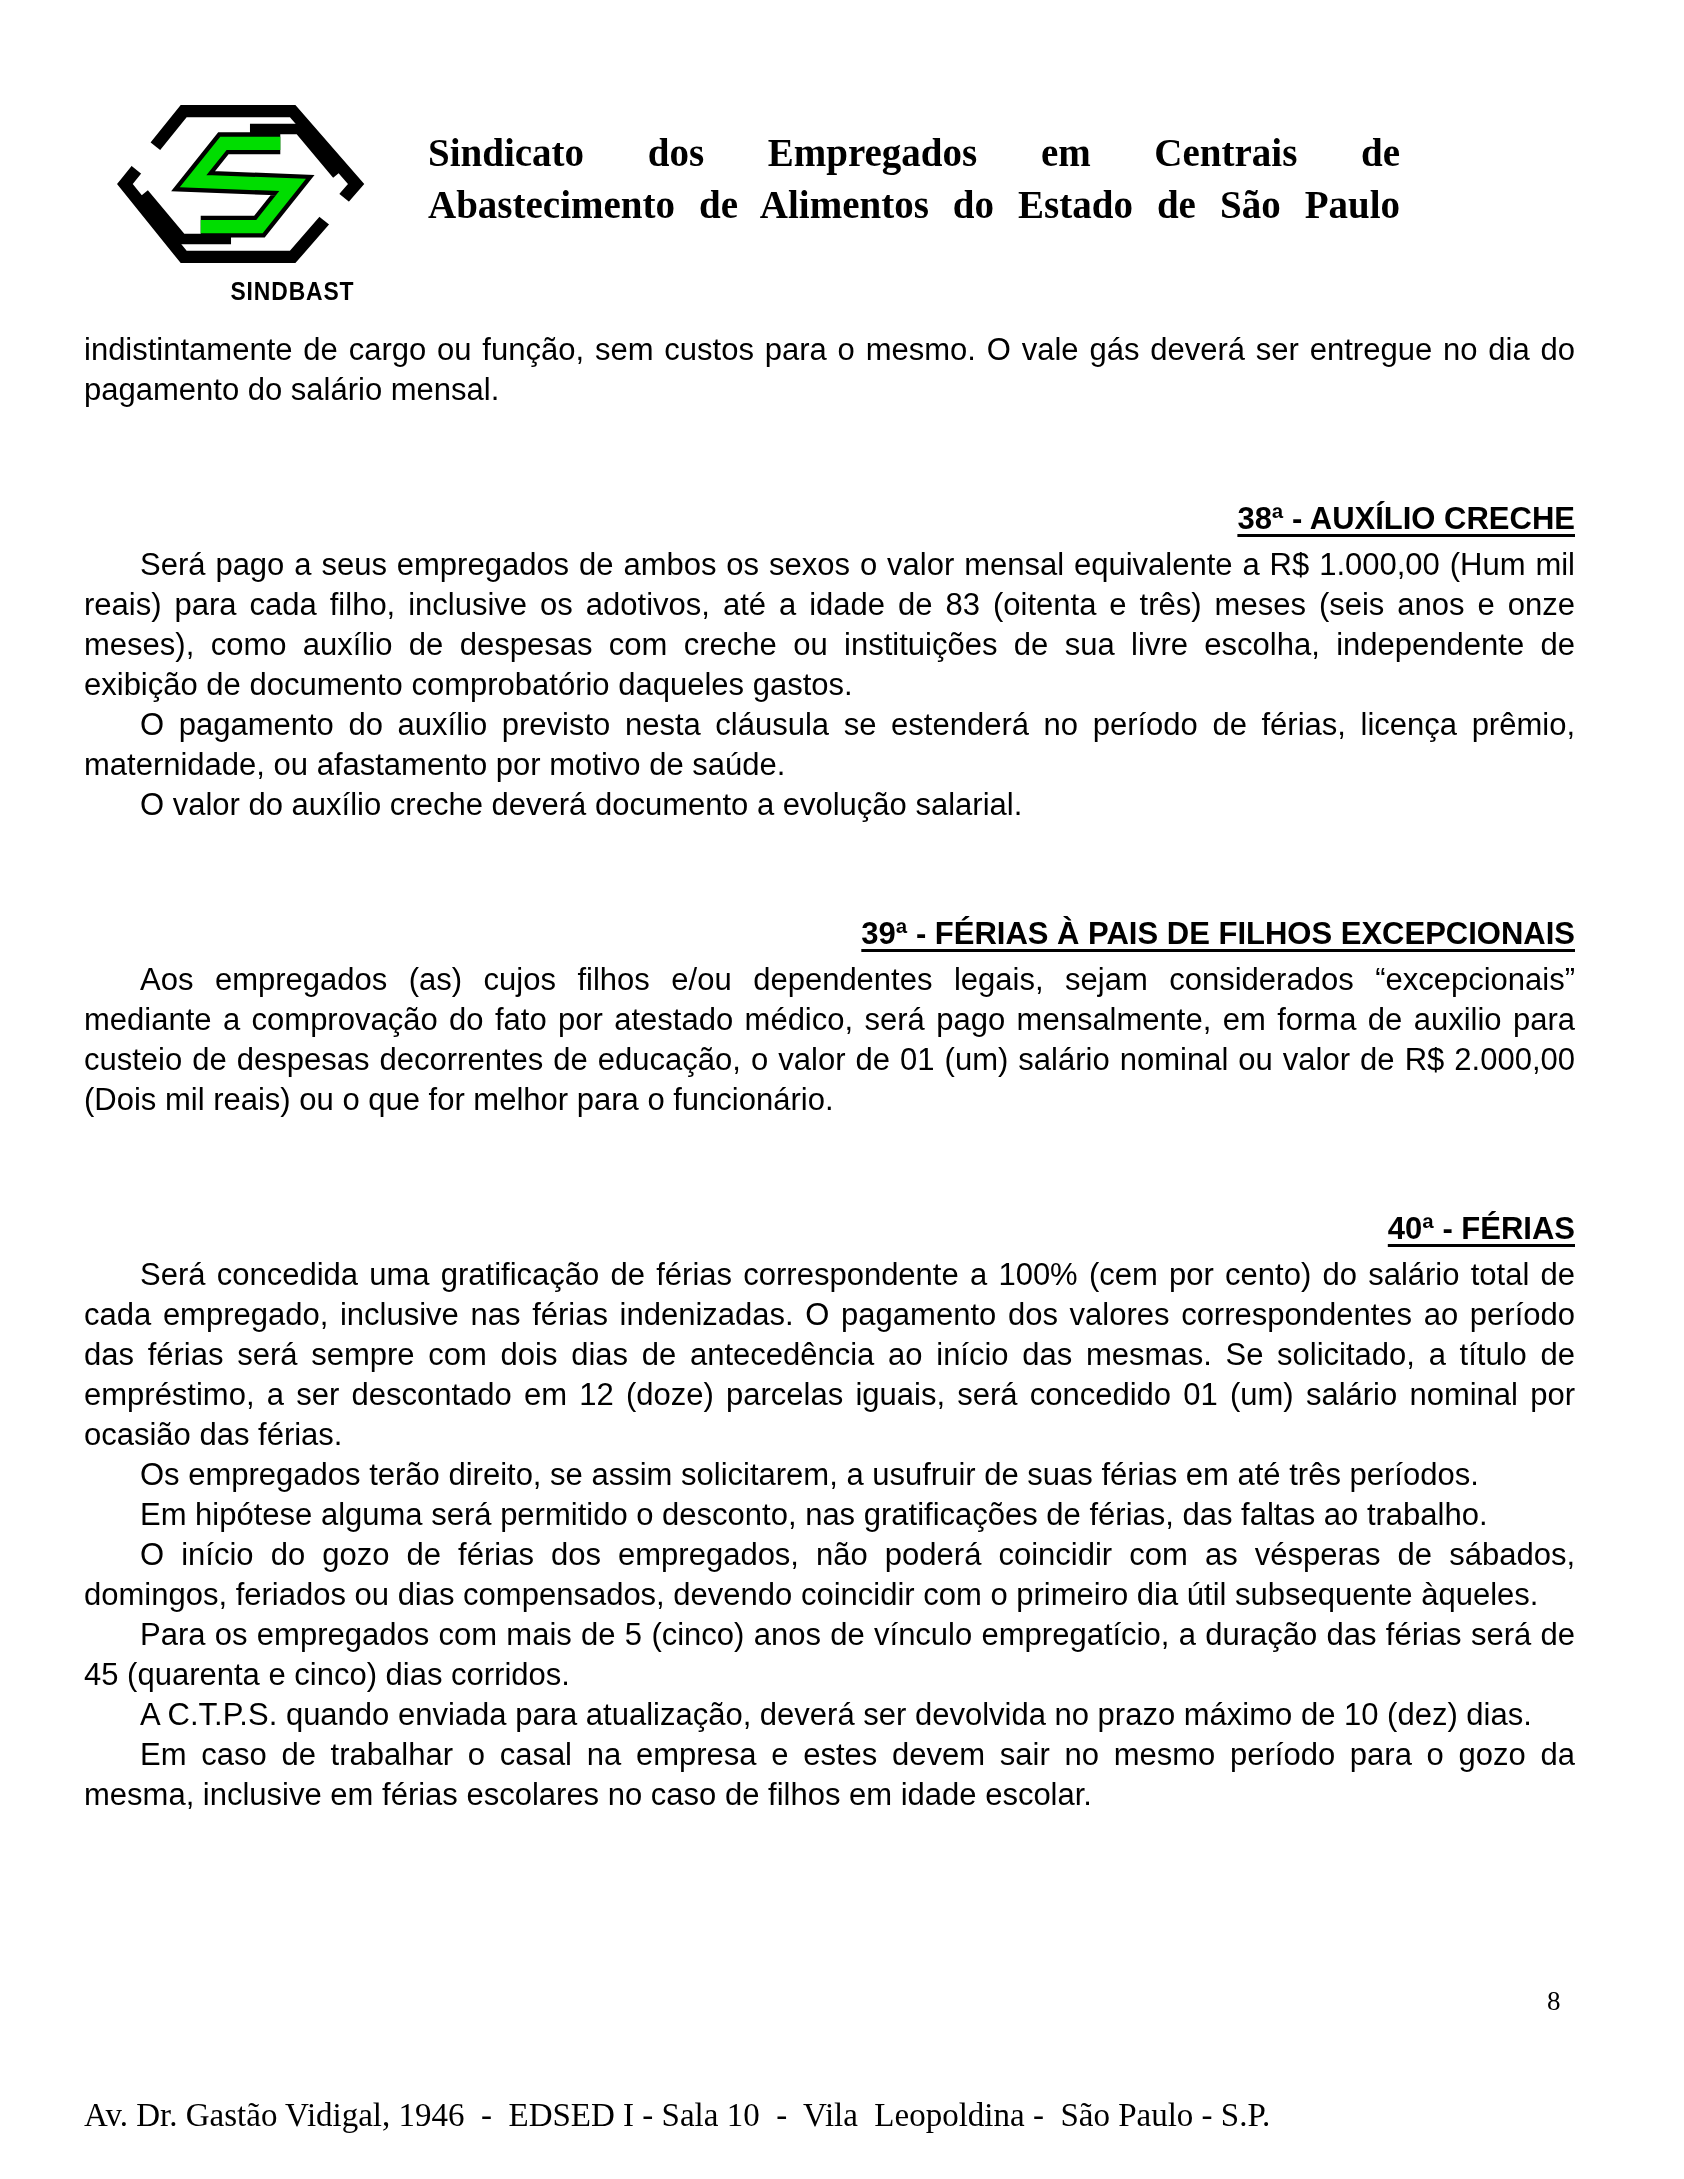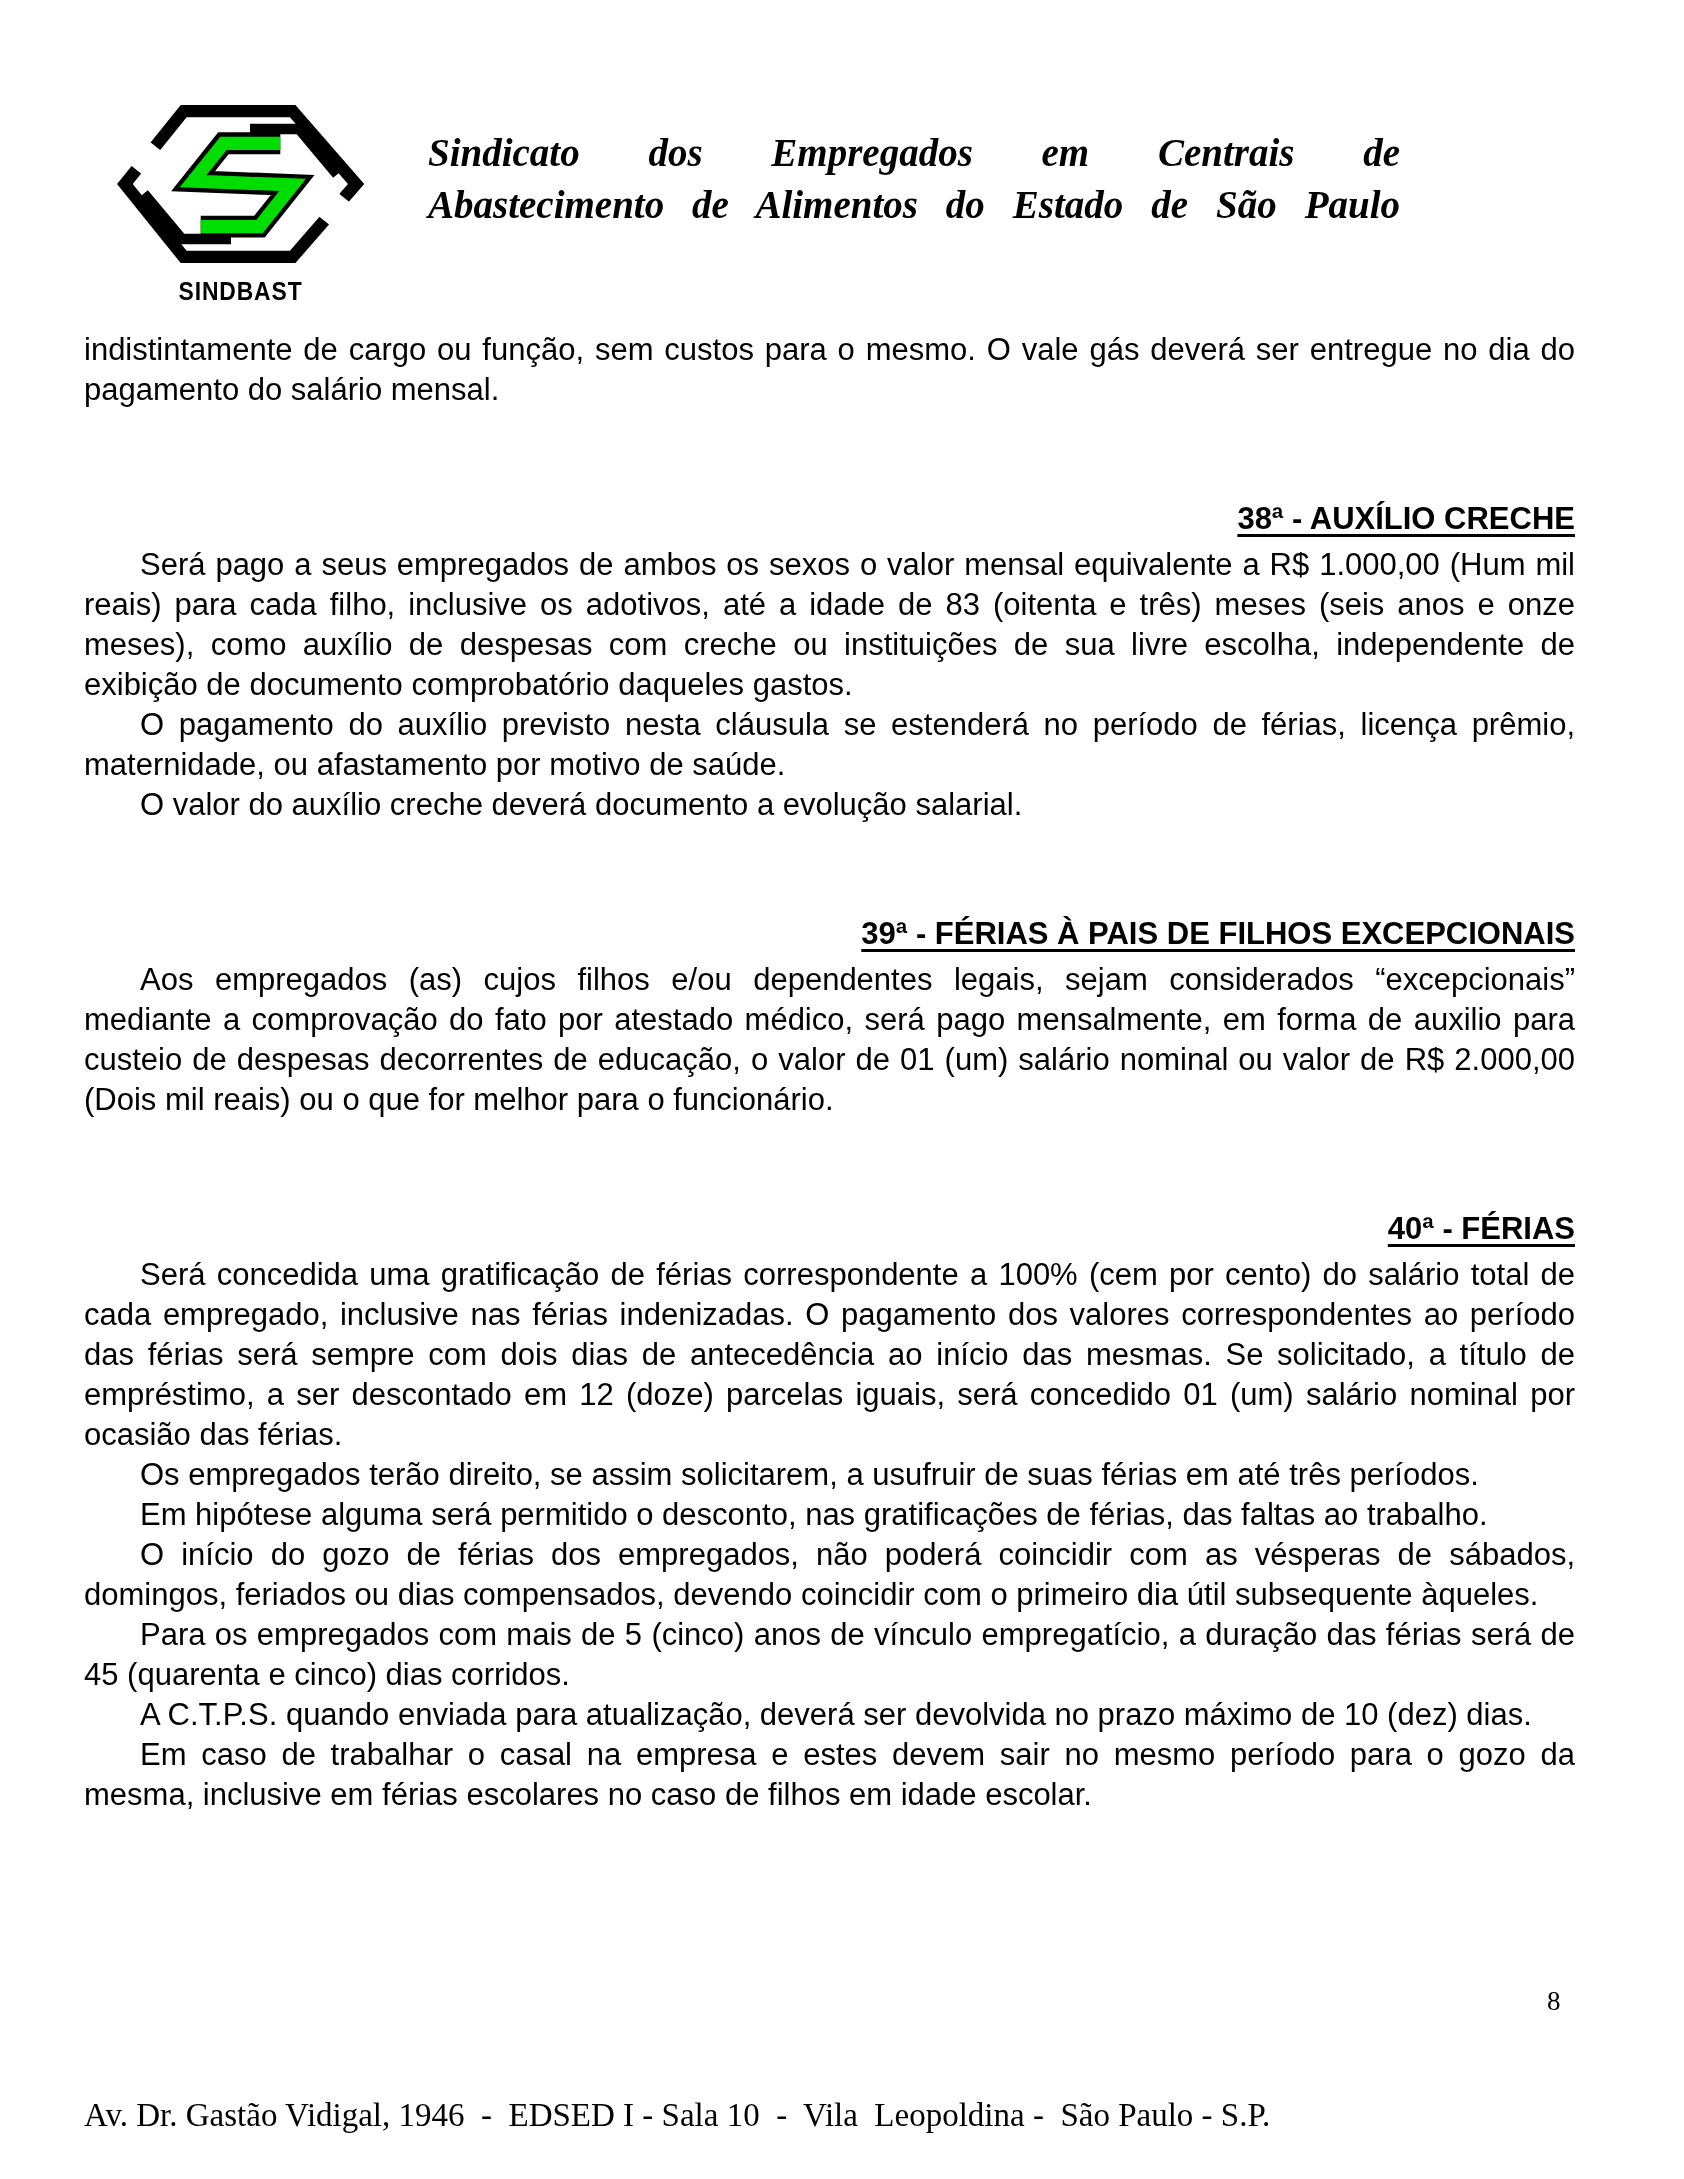--- a/index.html
+++ b/index.html
@@ -6,38 +6,38 @@
   .page{
     position:relative;
     width:1684px;height:2179px;
     background:var(--background,#fff);
     color:var(--text,#000);
     overflow:hidden;
   }
   
   .logo-block{
     position:absolute;left:111px;top:94px;width:259px;
-    text-align:center;
+    text-align:right;
   }
   .logo-block svg{display:block;margin:0 auto;}
   .logo-label{
     font-family:"Liberation Sans","DejaVu Sans",sans-serif;
     font-weight:bold;font-size:26px;letter-spacing:1px;
     transform:scaleX(.88);transform-origin:center;
     margin-top:2px;white-space:nowrap;
   }
   .hex-outline{fill:none;stroke:#000;stroke-width:13;stroke-linejoin:miter;}
   .hex-gap{fill:none;stroke:#fff;stroke-width:20;stroke-linecap:butt;}
   .hex-accent{fill:none;stroke:#000;stroke-width:11;stroke-linejoin:miter;}
   .s-under{fill:none;stroke:#000;stroke-width:23;stroke-linejoin:miter;stroke-linecap:butt;}
   .s-green{fill:none;stroke:var(--logo-green,#00DD00);stroke-width:14;stroke-linejoin:miter;stroke-linecap:butt;}
   .title-block{
     position:absolute;left:428px;top:127px;width:972px;
     font-family:"Liberation Serif","DejaVu Serif",serif;
-    font-weight:bold;font-size:39px;line-height:52px;font-style:italic;
+    font-weight:bold;font-size:39px;line-height:52px;
   }
   .title-line{
     text-align:justify;text-align-last:justify;
     white-space:normal;
   }
   
   .content{
     position:absolute;left:84px;top:330px;width:1491px;
     font-family:"Liberation Sans","DejaVu Sans",sans-serif;
     font-size:31px;line-height:40px;

